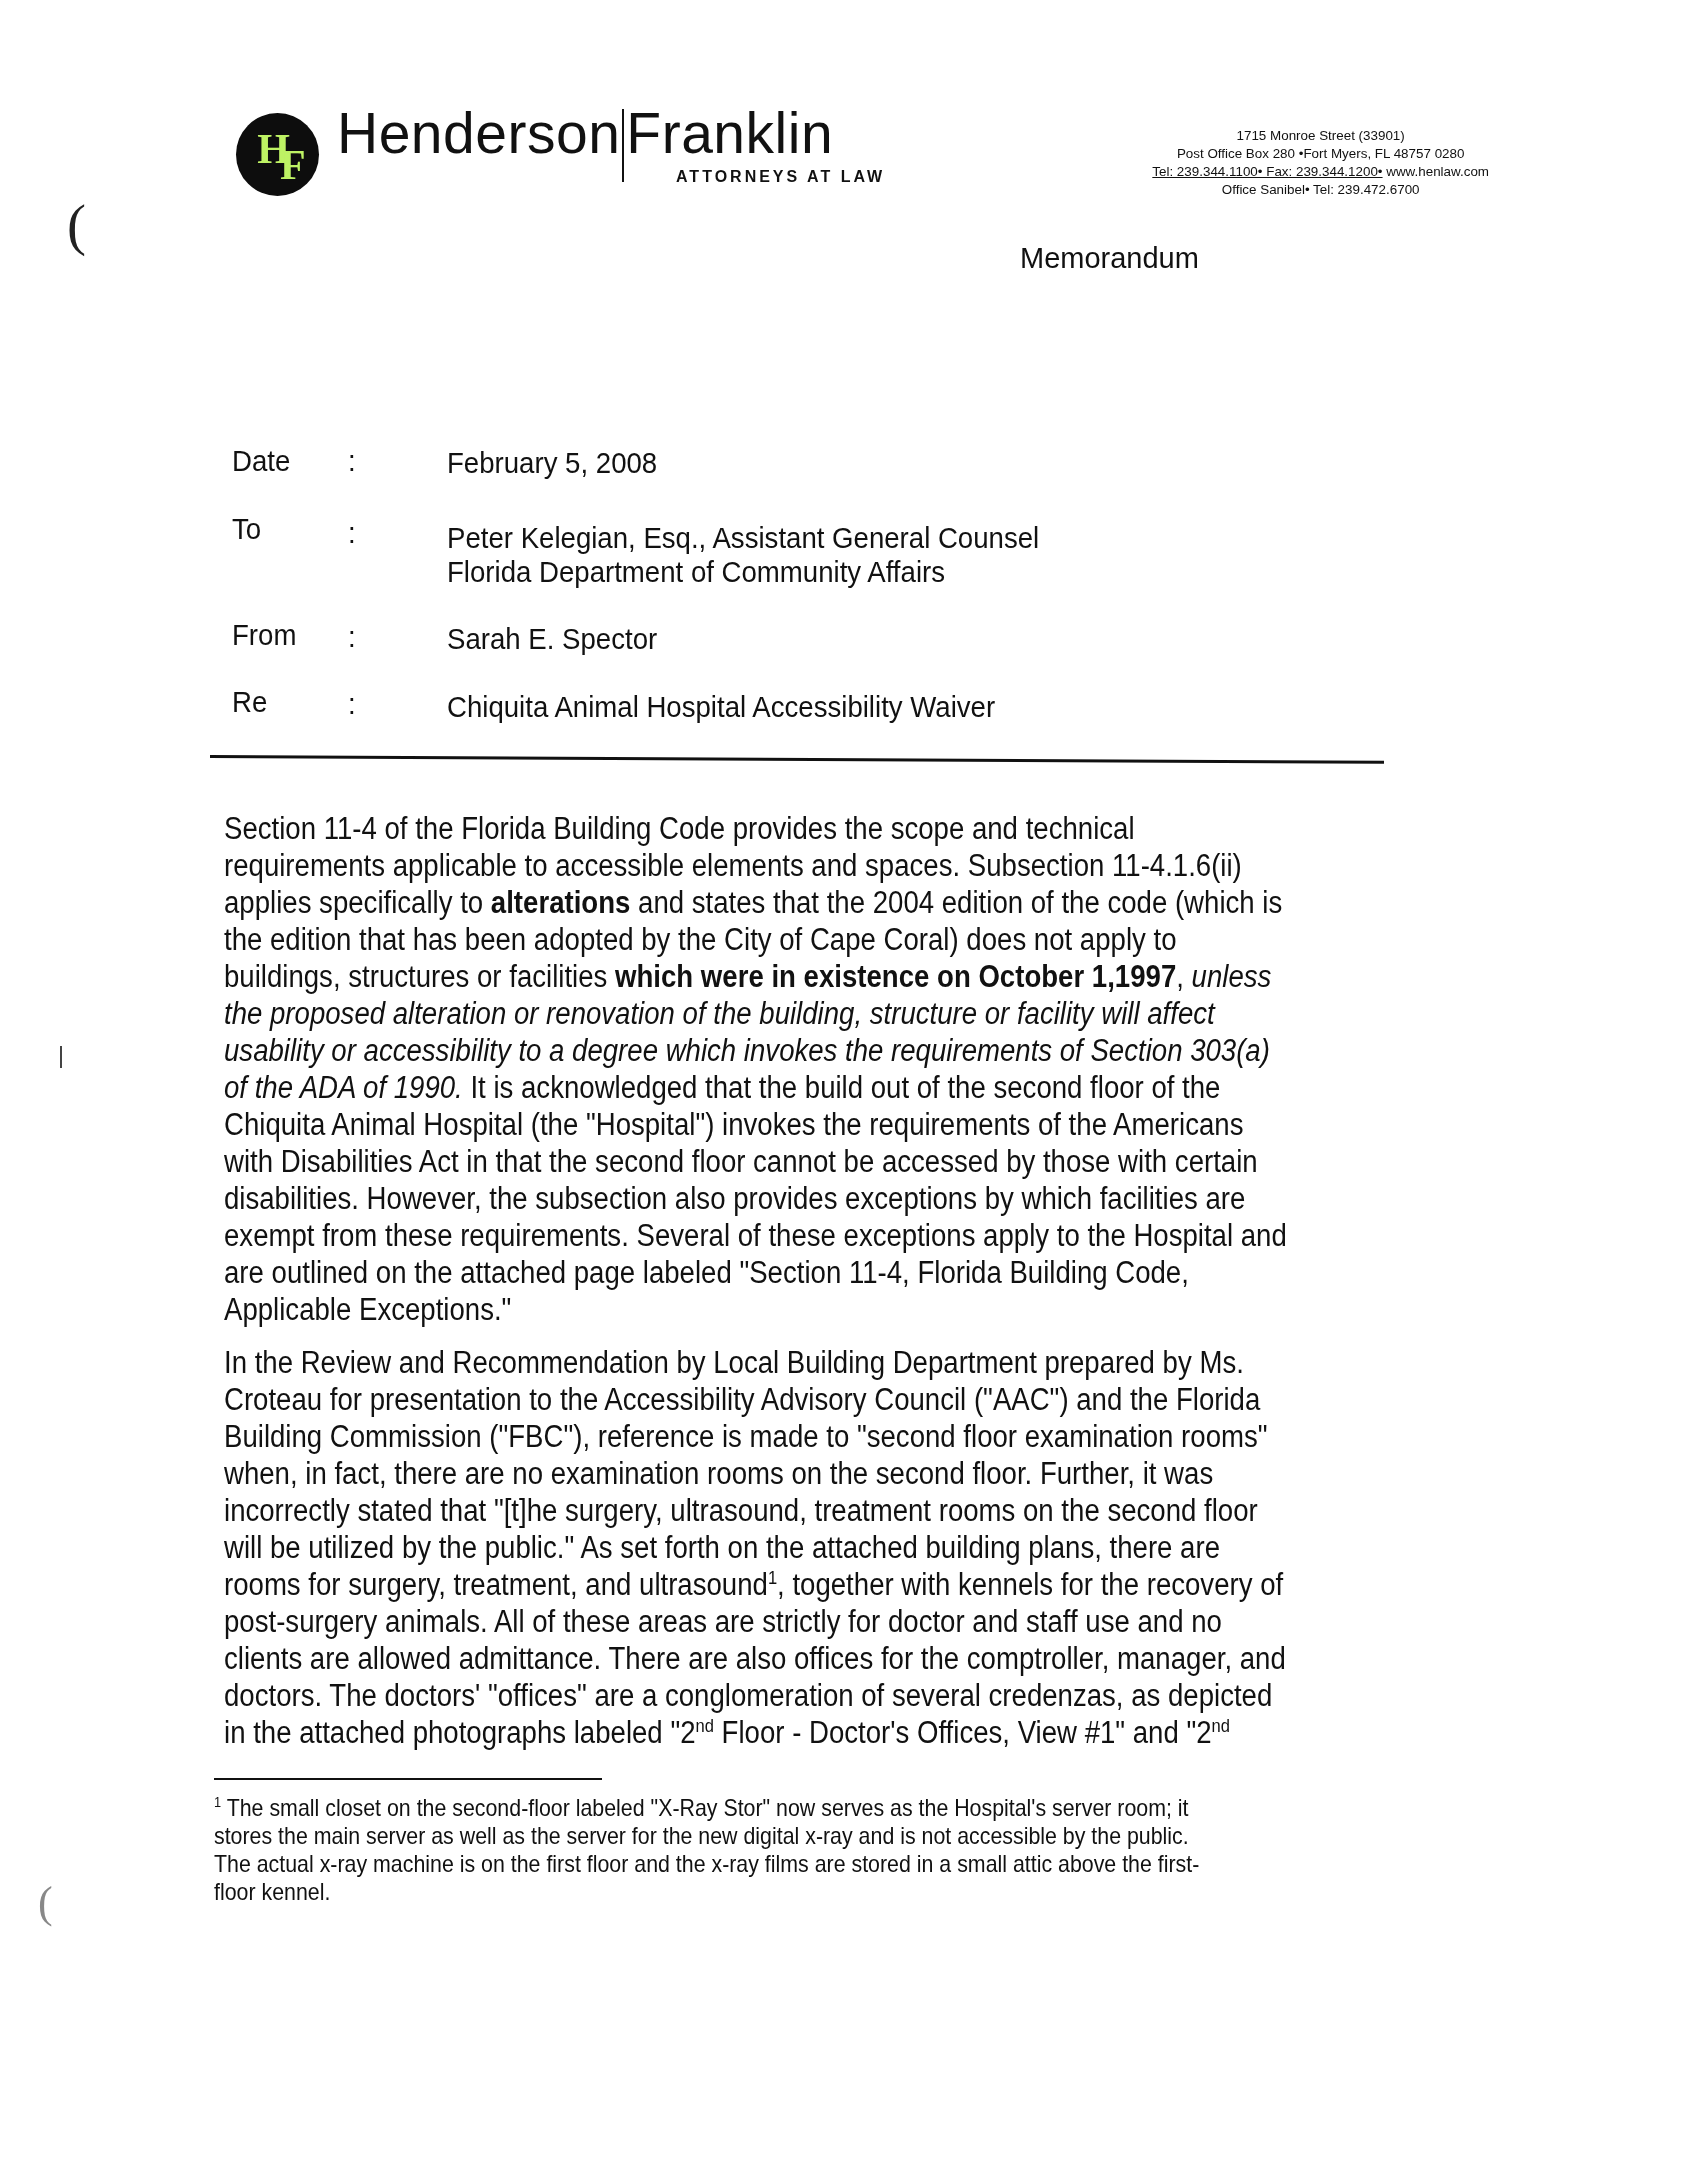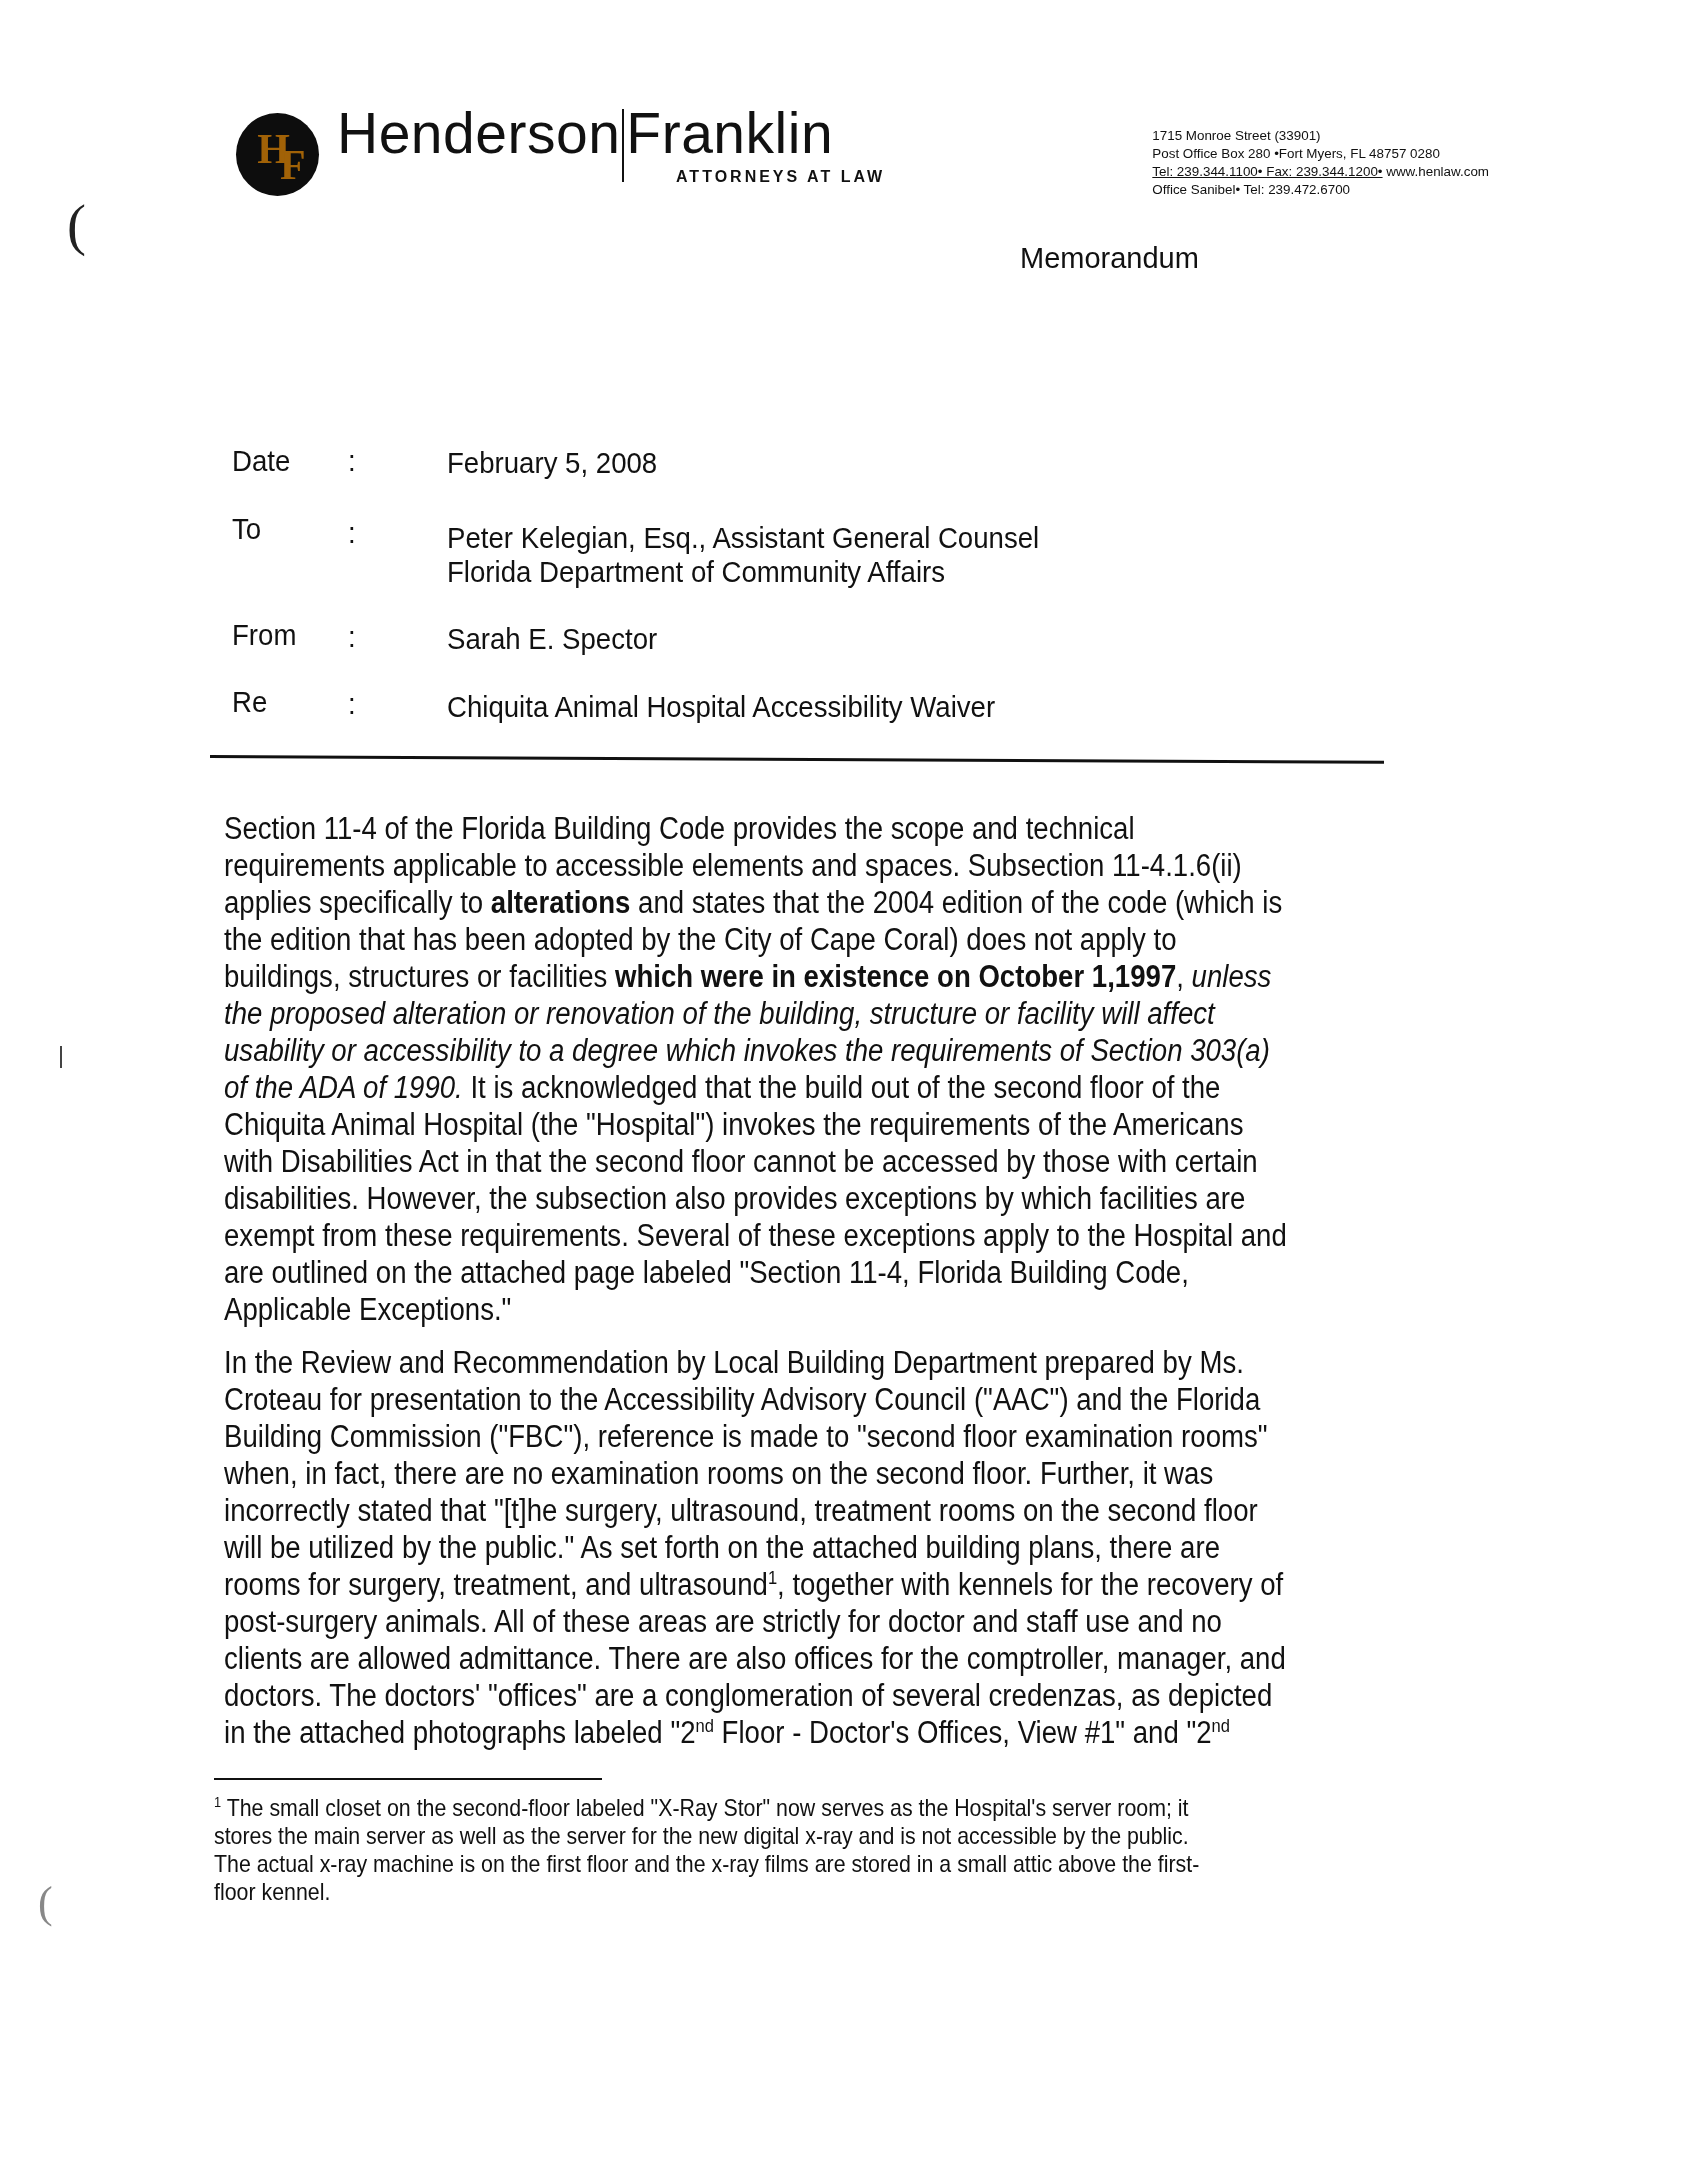--- a/index.html
+++ b/index.html
@@ -19,21 +19,21 @@
 
   
   .logo-circle {
     left: 236px; top: 113px;
     width: 83px; height: 83px;
     border-radius: 50%;
     background: #0d0d0d;
     display: flex; align-items: center; justify-content: center;
   }
   .logo-mono {
-    color: #a16207;
+    color: #bef264;
     font-family: "Liberation Serif", serif;
     font-weight: bold;
     font-size: 42px;
     letter-spacing: -8px;
     position: relative;
     line-height: 1;
   }
   .logo-mono .h { position: relative; top: -6px; }
   .logo-mono .f { position: relative; top: 10px; margin-left: -2px; }
 
@@ -57,21 +57,21 @@
   .firm-tagline {
     left: 676px; top: 168px;
     font-size: 16px;
     letter-spacing: 3px;
     white-space: nowrap;
     font-weight: bold;
   }
 
   .address-block {
     right: 194px; top: 127px;
-    text-align: left;
+    text-align: center;
     font-size: 13.4px;
     line-height: 18px;
     white-space: nowrap;
   }
   .address-block .u { text-decoration: underline; }
 
   .memo-title {
     left: 1020px; top: 242px;
     font-size: 29px;
     text-align: right;

